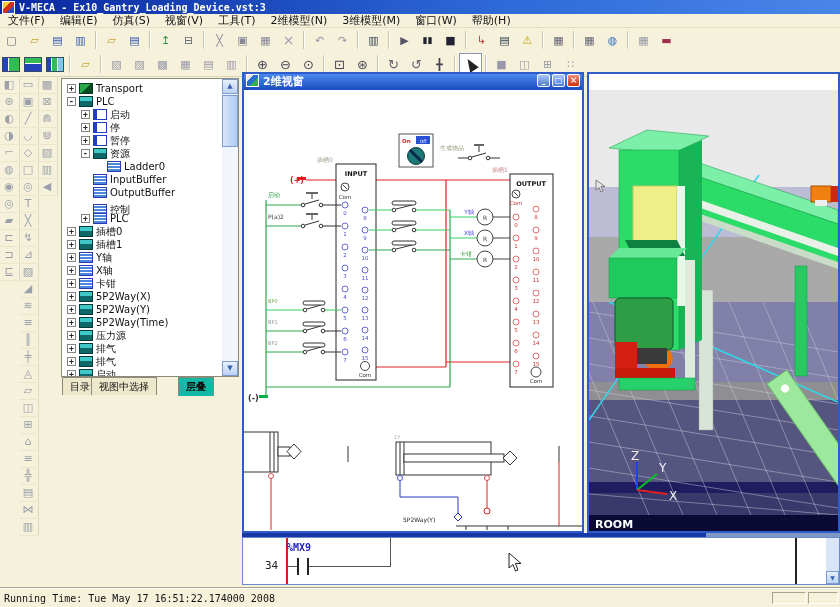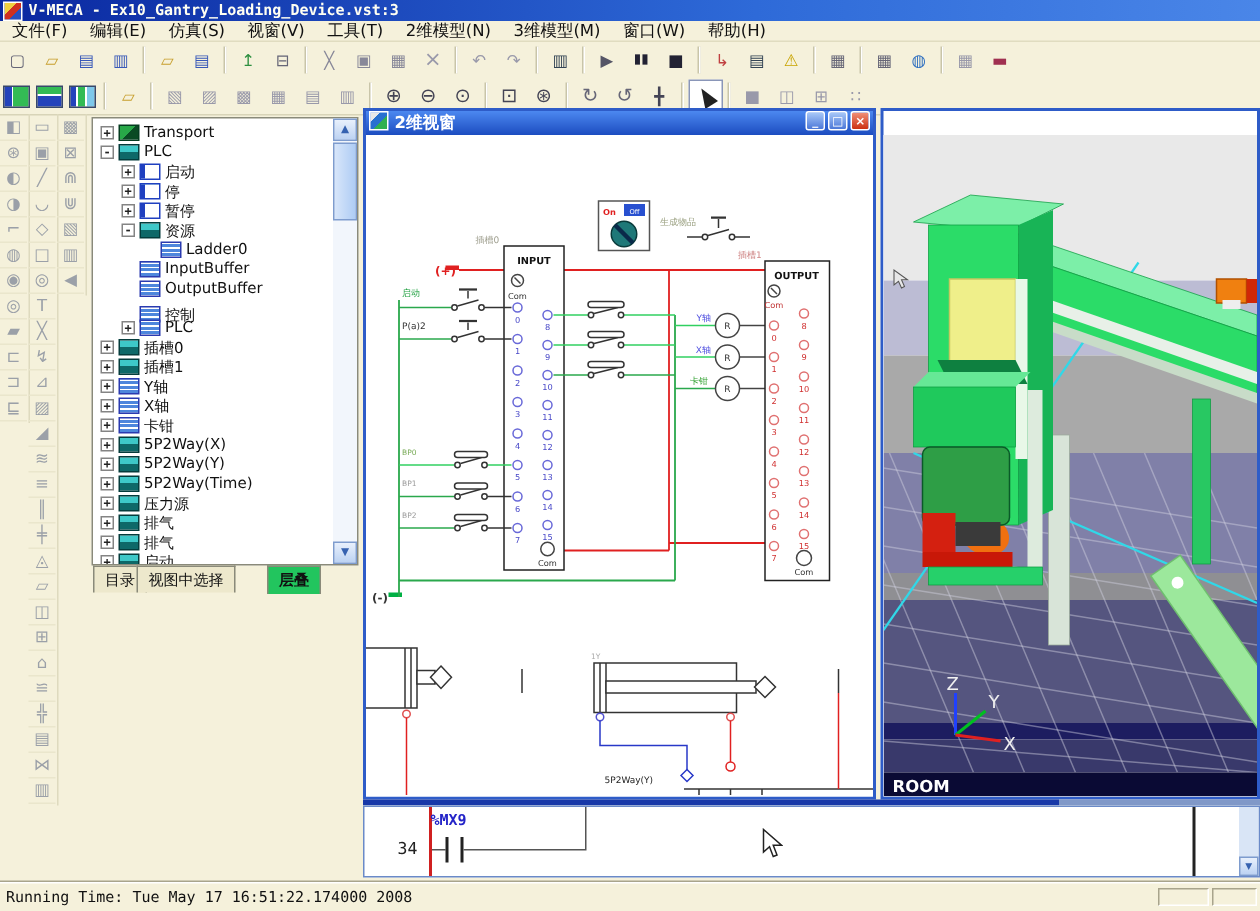--- a/index.html
+++ b/index.html
@@ -44,21 +44,21 @@
   .ti-mach{border:1px solid #043C3C;background:linear-gradient(180deg,#3EC8C8 0 45%,#0E6868 45%)}
   .ti-trans{border:1px solid #043C20;background:linear-gradient(135deg,#28A848 0 50%,#0A4A24 50%)}
   .ti-valve{border:1px solid #2040C0;background:linear-gradient(90deg,#2040C0 0 3px,#fff 3px),linear-gradient(180deg,#38C0C0 0 4px,#fff 4px)}
   .sbar{position:absolute;left:222px;top:79px;width:16px;height:297px;background:#F2F6FC}
   .sbtn{position:absolute;left:0;width:16px;height:15px;background:linear-gradient(180deg,#E8F0FC,#BCD2F2);
     border:1px solid #7E9CCE;box-sizing:border-box;color:#3662B0;font-size:7px;text-align:center;line-height:13px}
   .sthumb{position:absolute;left:0;width:16px;height:52px;background:linear-gradient(90deg,#D8E6FA,#AECCF4);
     border:1px solid #7E9CCE;box-sizing:border-box}
   .ttab{position:absolute;top:377px;height:17px;display:flex;align-items:center;padding:0 7px;font-size:10px;
     background:#EDE8CC;border:1px solid #8A8A7A;border-bottom:none;cursor:default;white-space:nowrap}
-  .ttab.active{background:#22c55e;height:18px;font-weight:bold}
+  .ttab.active{background:#14b8a6;height:18px;font-weight:bold}
   
   .win{position:absolute;border:2px solid #2E5CC8;box-sizing:border-box;background:#fff}
   .wtitle{height:16px;background:linear-gradient(180deg,#4C88F0,#1C4CC0);display:flex;align-items:flex-start;
     gap:4px;padding:0 2px;color:#fff;font:bold 11px "DejaVu Sans",sans-serif}
   .wico{width:11px;height:11px;flex:none;border:1px solid #fff}
   .ico2d{background:linear-gradient(135deg,#E8E8E8 0 30%,#2870D0 30% 60%,#30B050 60%)}
   .ico3d{background:linear-gradient(135deg,#F8E030 0 50%,#D02818 50%)}
   .wbtns{margin-left:auto;display:flex}
   .wbtn{width:13px;height:13px;margin-left:2px;border:1px solid #fff;border-radius:2px;box-sizing:border-box;
     background:linear-gradient(180deg,#A8C8F8,#4C78D8);color:#fff;font:bold 8px/11px "DejaVu Sans",sans-serif;text-align:center}

